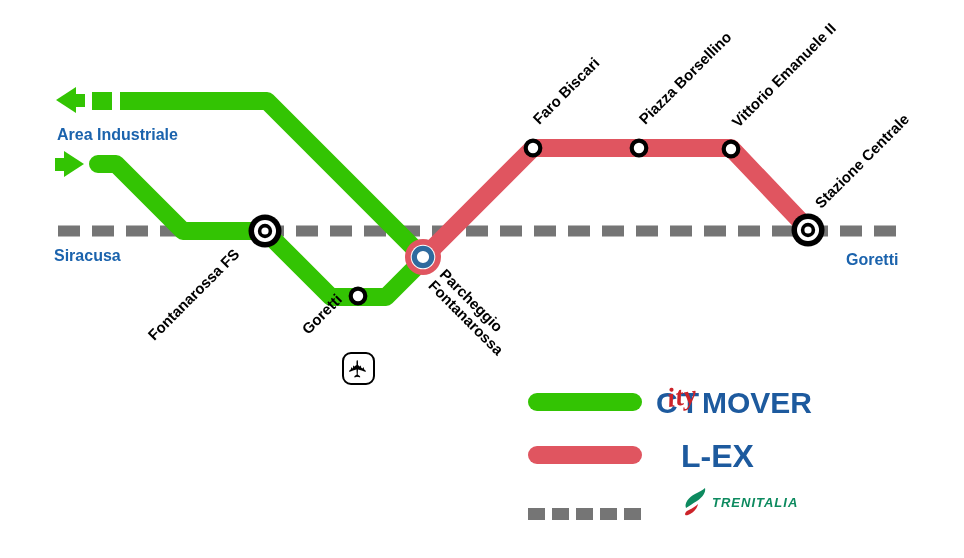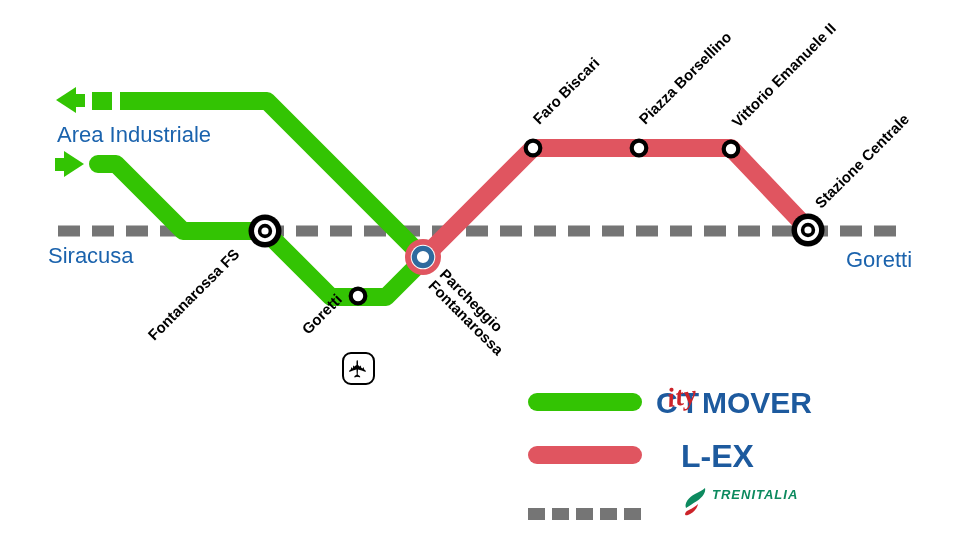--- a/index.html
+++ b/index.html
@@ -13,21 +13,21 @@
   .ln-lex{stroke:var(--lex-red);fill:none;}
   .ln-trenitalia{stroke:var(--trenitalia-gray);fill:none;}
   .arrow-citymover{fill:var(--citymover-green);}
   .stn-outer-black{fill:#000;}
   .stn-white{fill:#fff;}
   .stn-small{fill:#fff;stroke:#000;stroke-width:4.2;}
   .pf-red{fill:var(--lex-red);}
   .pf-blue{fill:#fff;stroke:var(--parcheggio-ring-blue);stroke-width:5.2;}
 
   .lbl{position:absolute;white-space:nowrap;line-height:18px;height:18px;}
-  .place{color:var(--place-blue);font-size:22px;font-weight:400;}
+  .place{color:var(--place-blue);font-size:16px;font-weight:700;}
   .station{color:#000;font-size:15px;font-weight:700;transform-origin:0 100%;transform:rotate(-45deg);}
   .station-dr{color:#000;font-size:15px;font-weight:700;line-height:16px;height:auto;
               transform-origin:0 0;transform:rotate(45deg);}
 
   .airport{
     position:absolute;left:342px;top:352px;width:29px;height:29px;
     border:2.5px solid #000;border-radius:9px;background:#fff;
     display:flex;align-items:center;justify-content:center;
   }
   .airport span{font-size:24px;color:#000;transform:rotate(-90deg);line-height:1;}
@@ -43,21 +43,21 @@
   .citymover-logo{position:absolute;left:656px;top:386px;height:34px;color:var(--logo-blue);
     font-weight:700;font-size:30px;line-height:34px;letter-spacing:0px;}
   .citymover-logo .ct{letter-spacing:3px;}
   .citymover-logo .ity{
     position:absolute;left:11px;top:-7px;color:var(--logo-script-red);
     font-family:"Liberation Serif","DejaVu Serif",serif;font-style:italic;font-weight:700;
     font-size:27px;transform:rotate(-8deg);letter-spacing:1px;
   }
   .lex-label{position:absolute;left:681px;top:444px;color:var(--logo-blue);
     font-size:32px;font-weight:700;line-height:24px;}
-  .trenitalia-logo{position:absolute;left:682px;top:487px;display:flex;align-items:flex-start;}
+  .trenitalia-logo{position:absolute;left:682px;top:487px;display:flex;align-items:center;}
   .trenitalia-logo svg{position:static;}
   .trenitalia-word{color:var(--trenitalia-green);font-style:italic;font-weight:700;
     font-size:13px;letter-spacing:1px;margin-left:4px;margin-bottom:1px;}
 </style>
 </head>
 <body>
 
 <div id="stage">
 
   <svg width="964" height="558" viewBox="0 0 964 558">
@@ -94,21 +94,21 @@
     <circle class="stn-small" cx="731" cy="149" r="7.3"></circle>
 
     <g>
       <circle class="pf-red" cx="423" cy="257" r="18"></circle>
       <circle class="stn-white" cx="423" cy="257" r="12.3"></circle>
       <circle class="pf-blue" cx="423" cy="257" r="8.7"></circle>
     </g>
   </svg>
 
   <div class="lbl place" style="left:57px;top:126px">Area Industriale</div>
-  <div class="lbl place" style="left:48px;top:247px">Siracusa</div>
+  <div class="lbl place" style="left:54px;top:247px">Siracusa</div>
   <div class="lbl place" style="left:846px;top:251px">Goretti</div>
 
   <div class="lbl station" style="left:157px;top:326px">Fontanarossa FS</div>
   <div class="lbl station" style="left:311px;top:320px">Goretti</div>
   <div class="lbl station" style="left:542px;top:110px">Faro Biscari</div>
   <div class="lbl station" style="left:648px;top:110px">Piazza Borsellino</div>
   <div class="lbl station" style="left:741px;top:113px">Vittorio Emanuele II</div>
   <div class="lbl station" style="left:824px;top:194px">Stazione Centrale</div>
 
   <div class="lbl station-dr" style="left:448px;top:266px">

